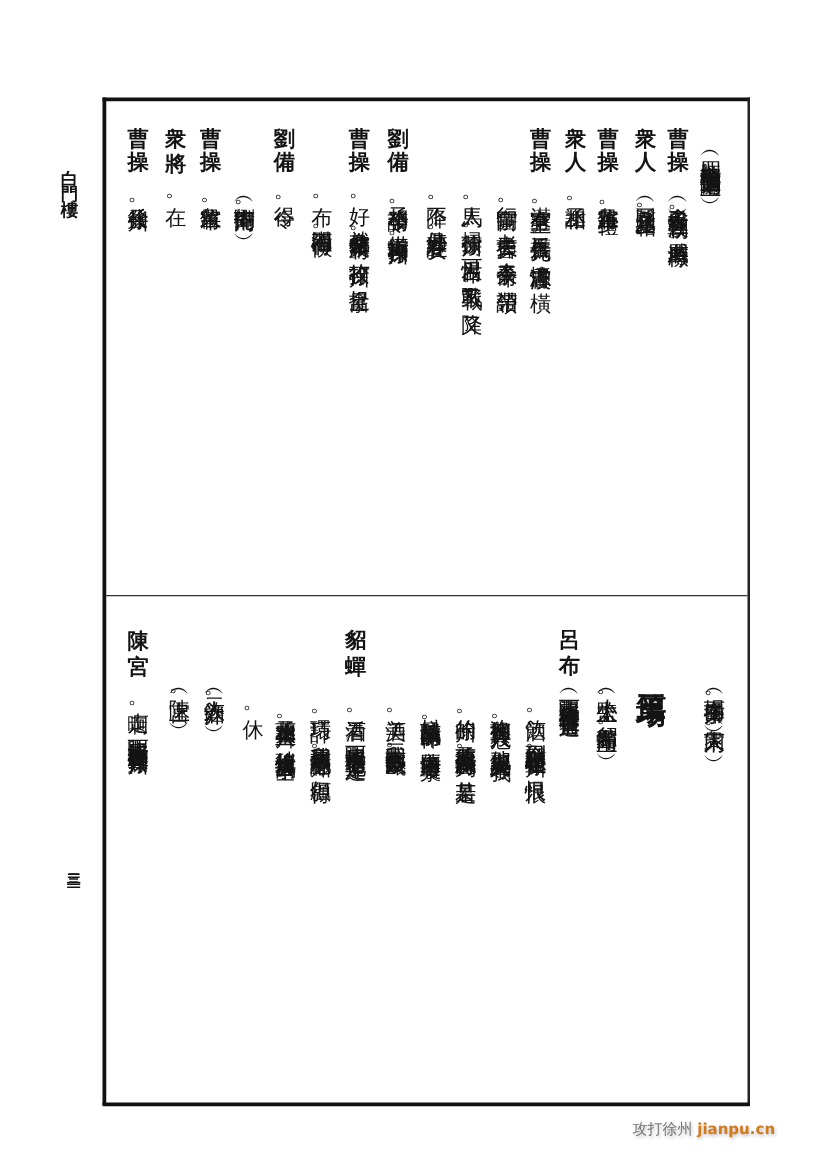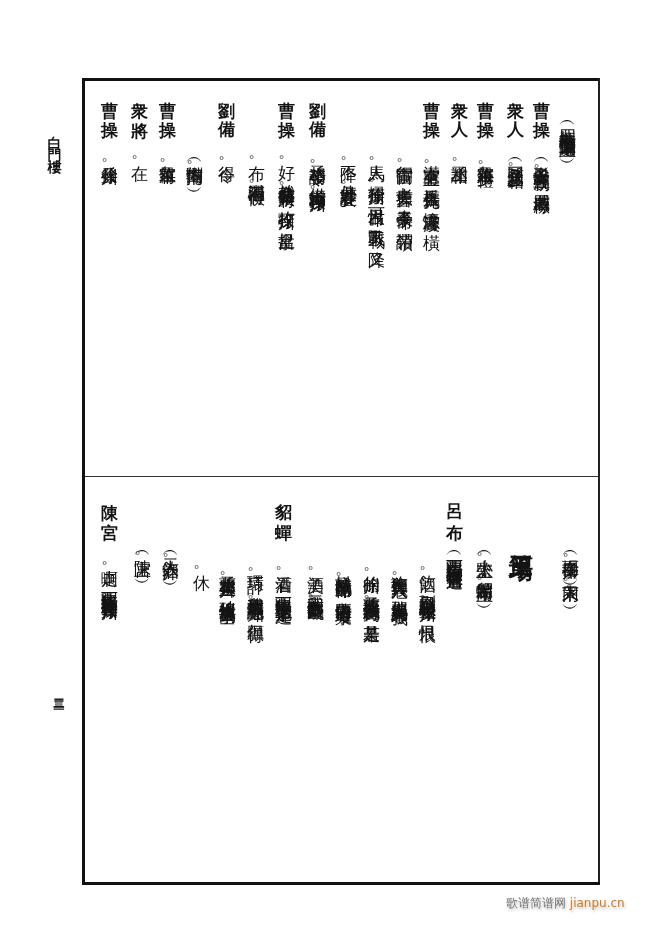--- a/index.html
+++ b/index.html
@@ -11,21 +11,21 @@
   .frame-top { position: absolute; left: 82px; top: 78px; width: 518px; height: 3px; background: #111; }
   .frame-right { position: absolute; left: 598px; top: 78px; width: 2px; height: 806px; background: #222; }
   .frame-bottom { position: absolute; left: 82px; top: 882px; width: 518px; height: 3px; background: #111; }
   .divider { position: absolute; left: 85px; top: 476px; width: 513px; height: 1px; background: #333; }
   .margin-title { position: absolute; left: 44px; top: 125px; width: 20px; writing-mode: vertical-rl; font-size: 14px; font-weight: bold; letter-spacing: 12px; }
   .page-num { position: absolute; left: 50px; top: 690px; writing-mode: vertical-rl; font-size: 11px; letter-spacing: 1px; font-weight: bold; }
   .col { position: absolute; writing-mode: vertical-rl; font-size: 17px; line-height: 18px; letter-spacing: 1px; white-space: nowrap; }
   .speaker { letter-spacing: 20px; font-weight: bold; }
   .scene { font-size: 24px; font-weight: bold; letter-spacing: 2px; }
   .watermark { position: absolute; left: 506px; top: 895px; font-family: "DejaVu Sans", sans-serif; font-size: 12px; color: #777; text-shadow: 1px 2px 3px #bbb; }
-  .watermark .en { color: #d4791a; }
+  .watermark .en { color: #d4791a; font-weight: bold; }
 </style>
 </head>
 <body>
 
 <div class="frame-left"></div>
 <div class="frame-top"></div>
 <div class="frame-right"></div>
 <div class="frame-bottom"></div>
 <div class="divider"></div>
 
@@ -97,15 +97,15 @@
 <div class="col" style="left:219px; top:562px;">曹丞相大兵齊至。破徐州俱擒去萬事全</div>
 <div class="col" style="left:193px; top:562px;">休。</div>
 
 <div class="col" style="left:162px; top:545px;">（二人飲酒介。）</div>
 <div class="col" style="left:134px; top:545px;">（陳宮上。）</div>
 
 <div class="col speaker" style="left:101px; top:490px;">陳宮</div>
 <div class="col" style="left:101px; top:557px;">走啊。（唱西皮搖板）曹操領兵奪徐州。</div>
 
 <div class="watermark">
-  <span>歌谱简谱网</span>
+  <span>攻打徐州</span>
   <span class="en">jianpu.cn</span>
 </div>
 
 </body></html>

